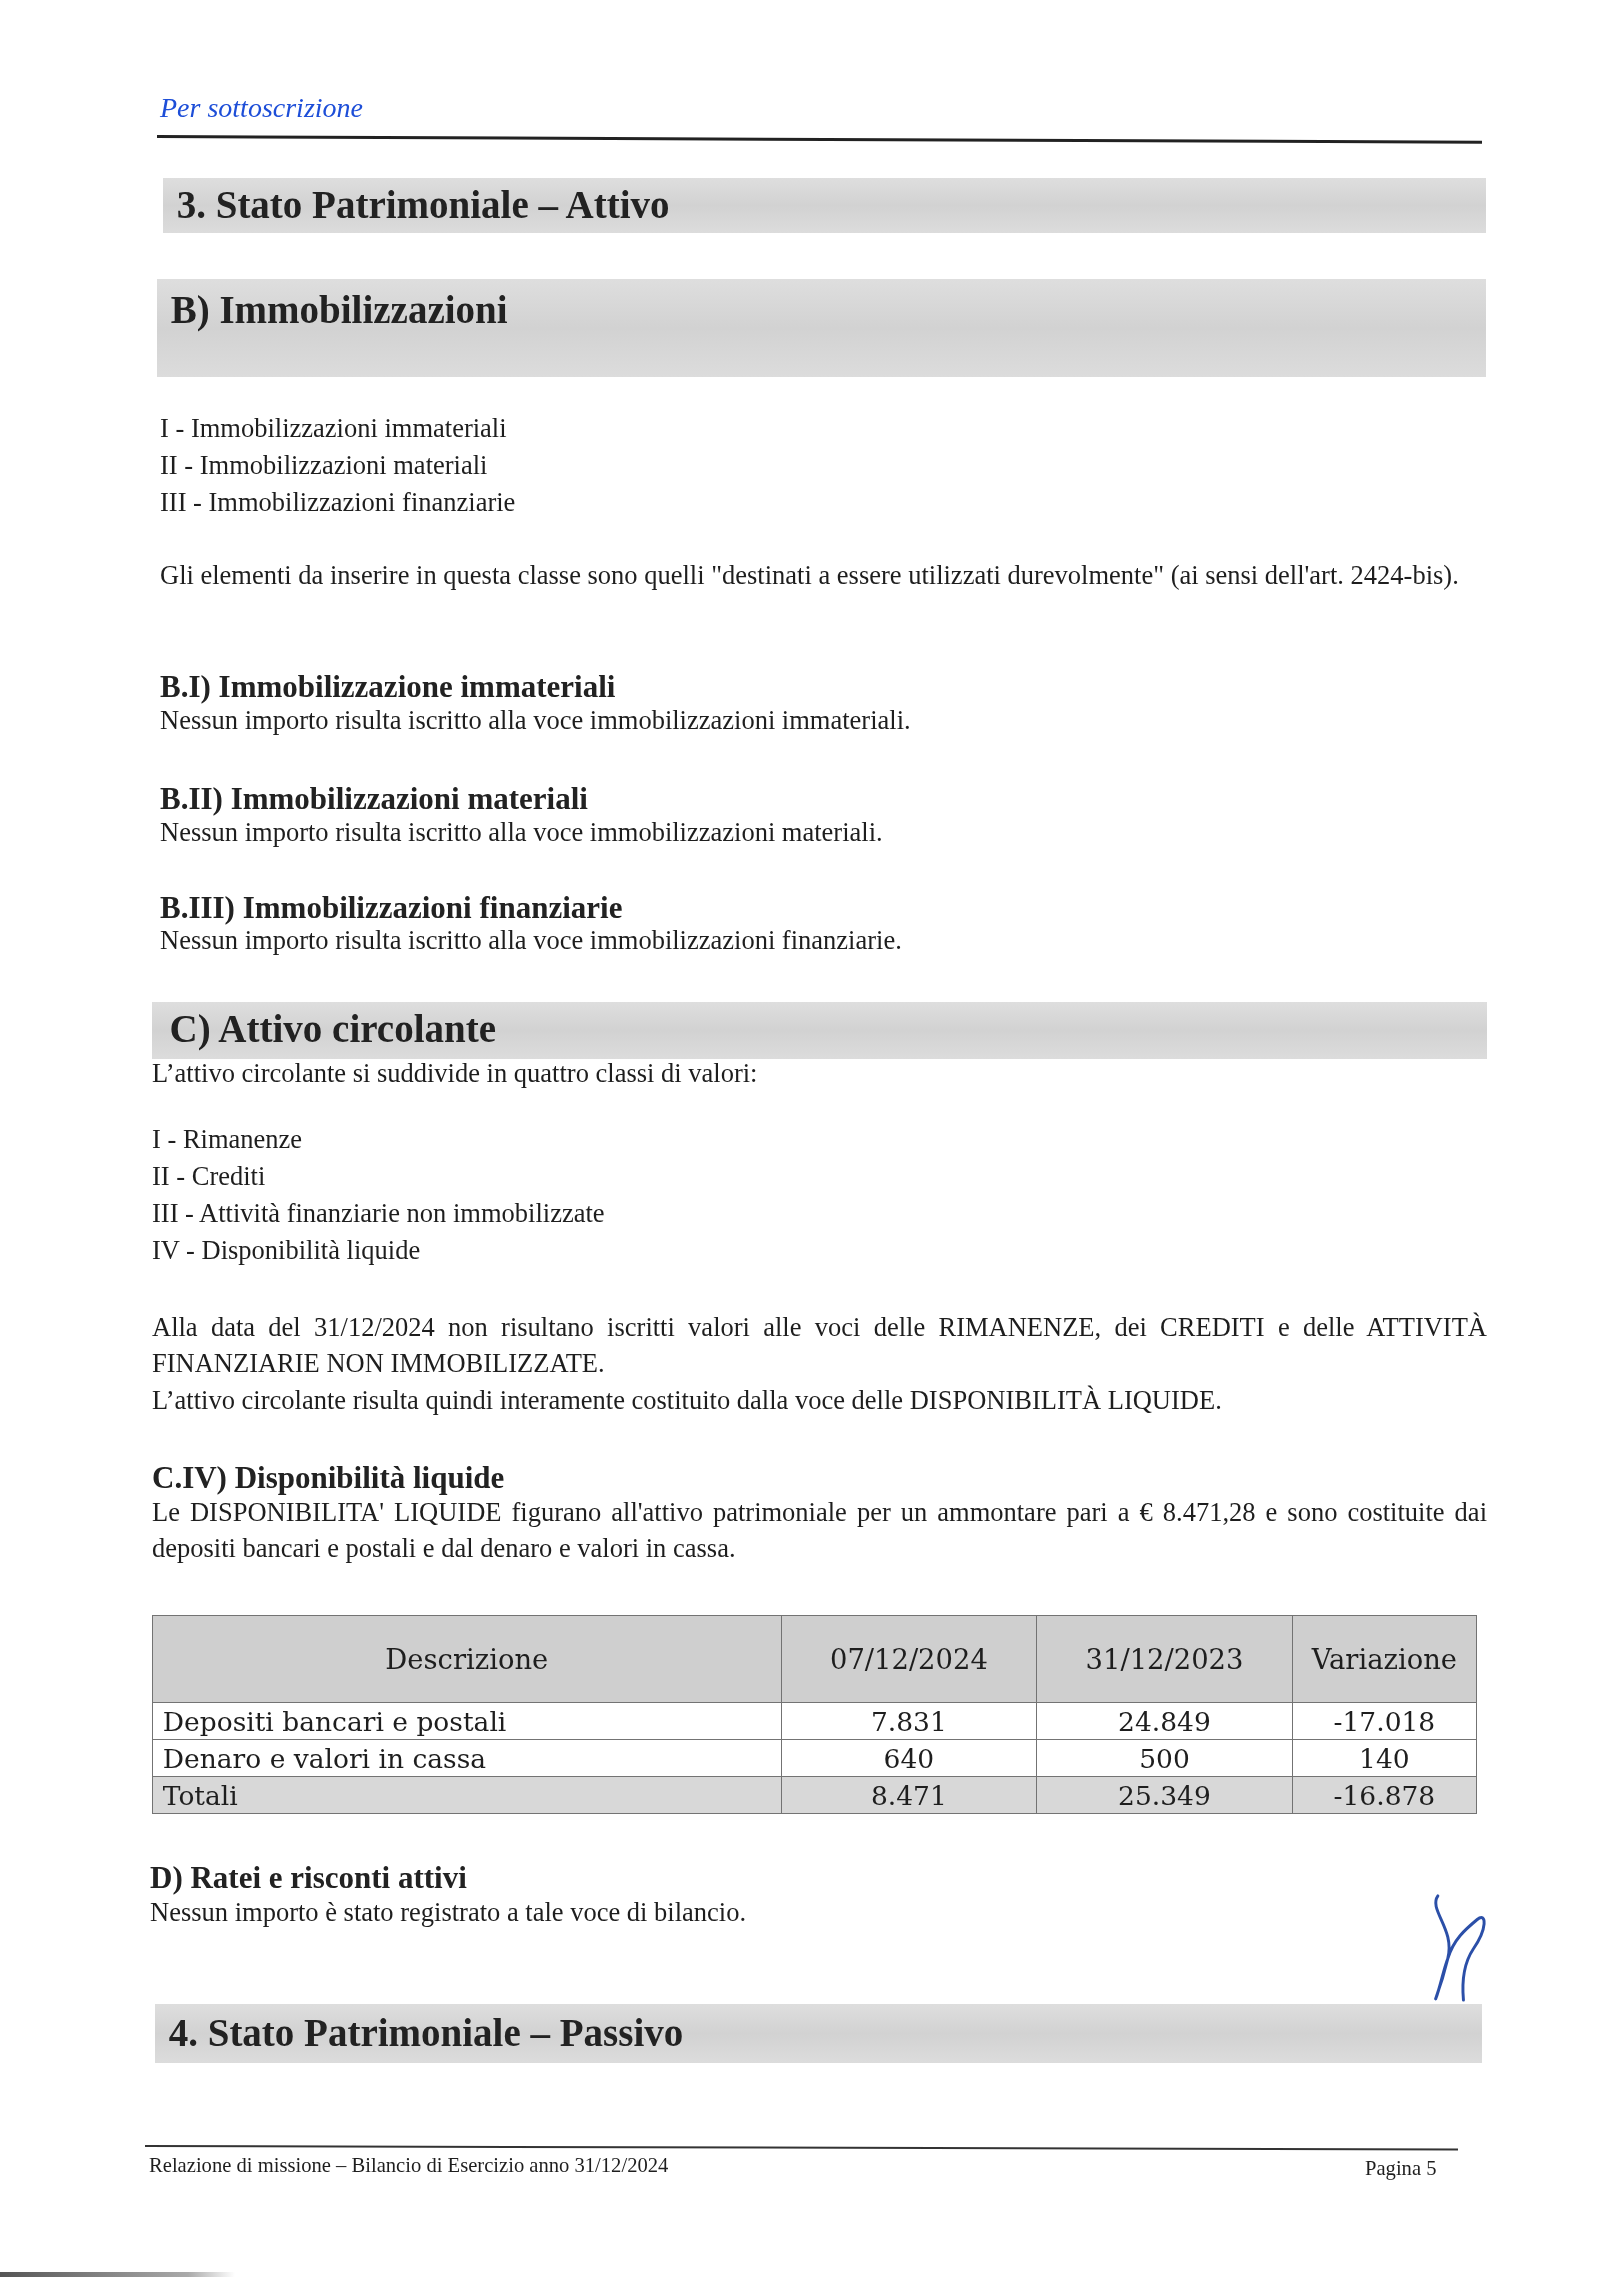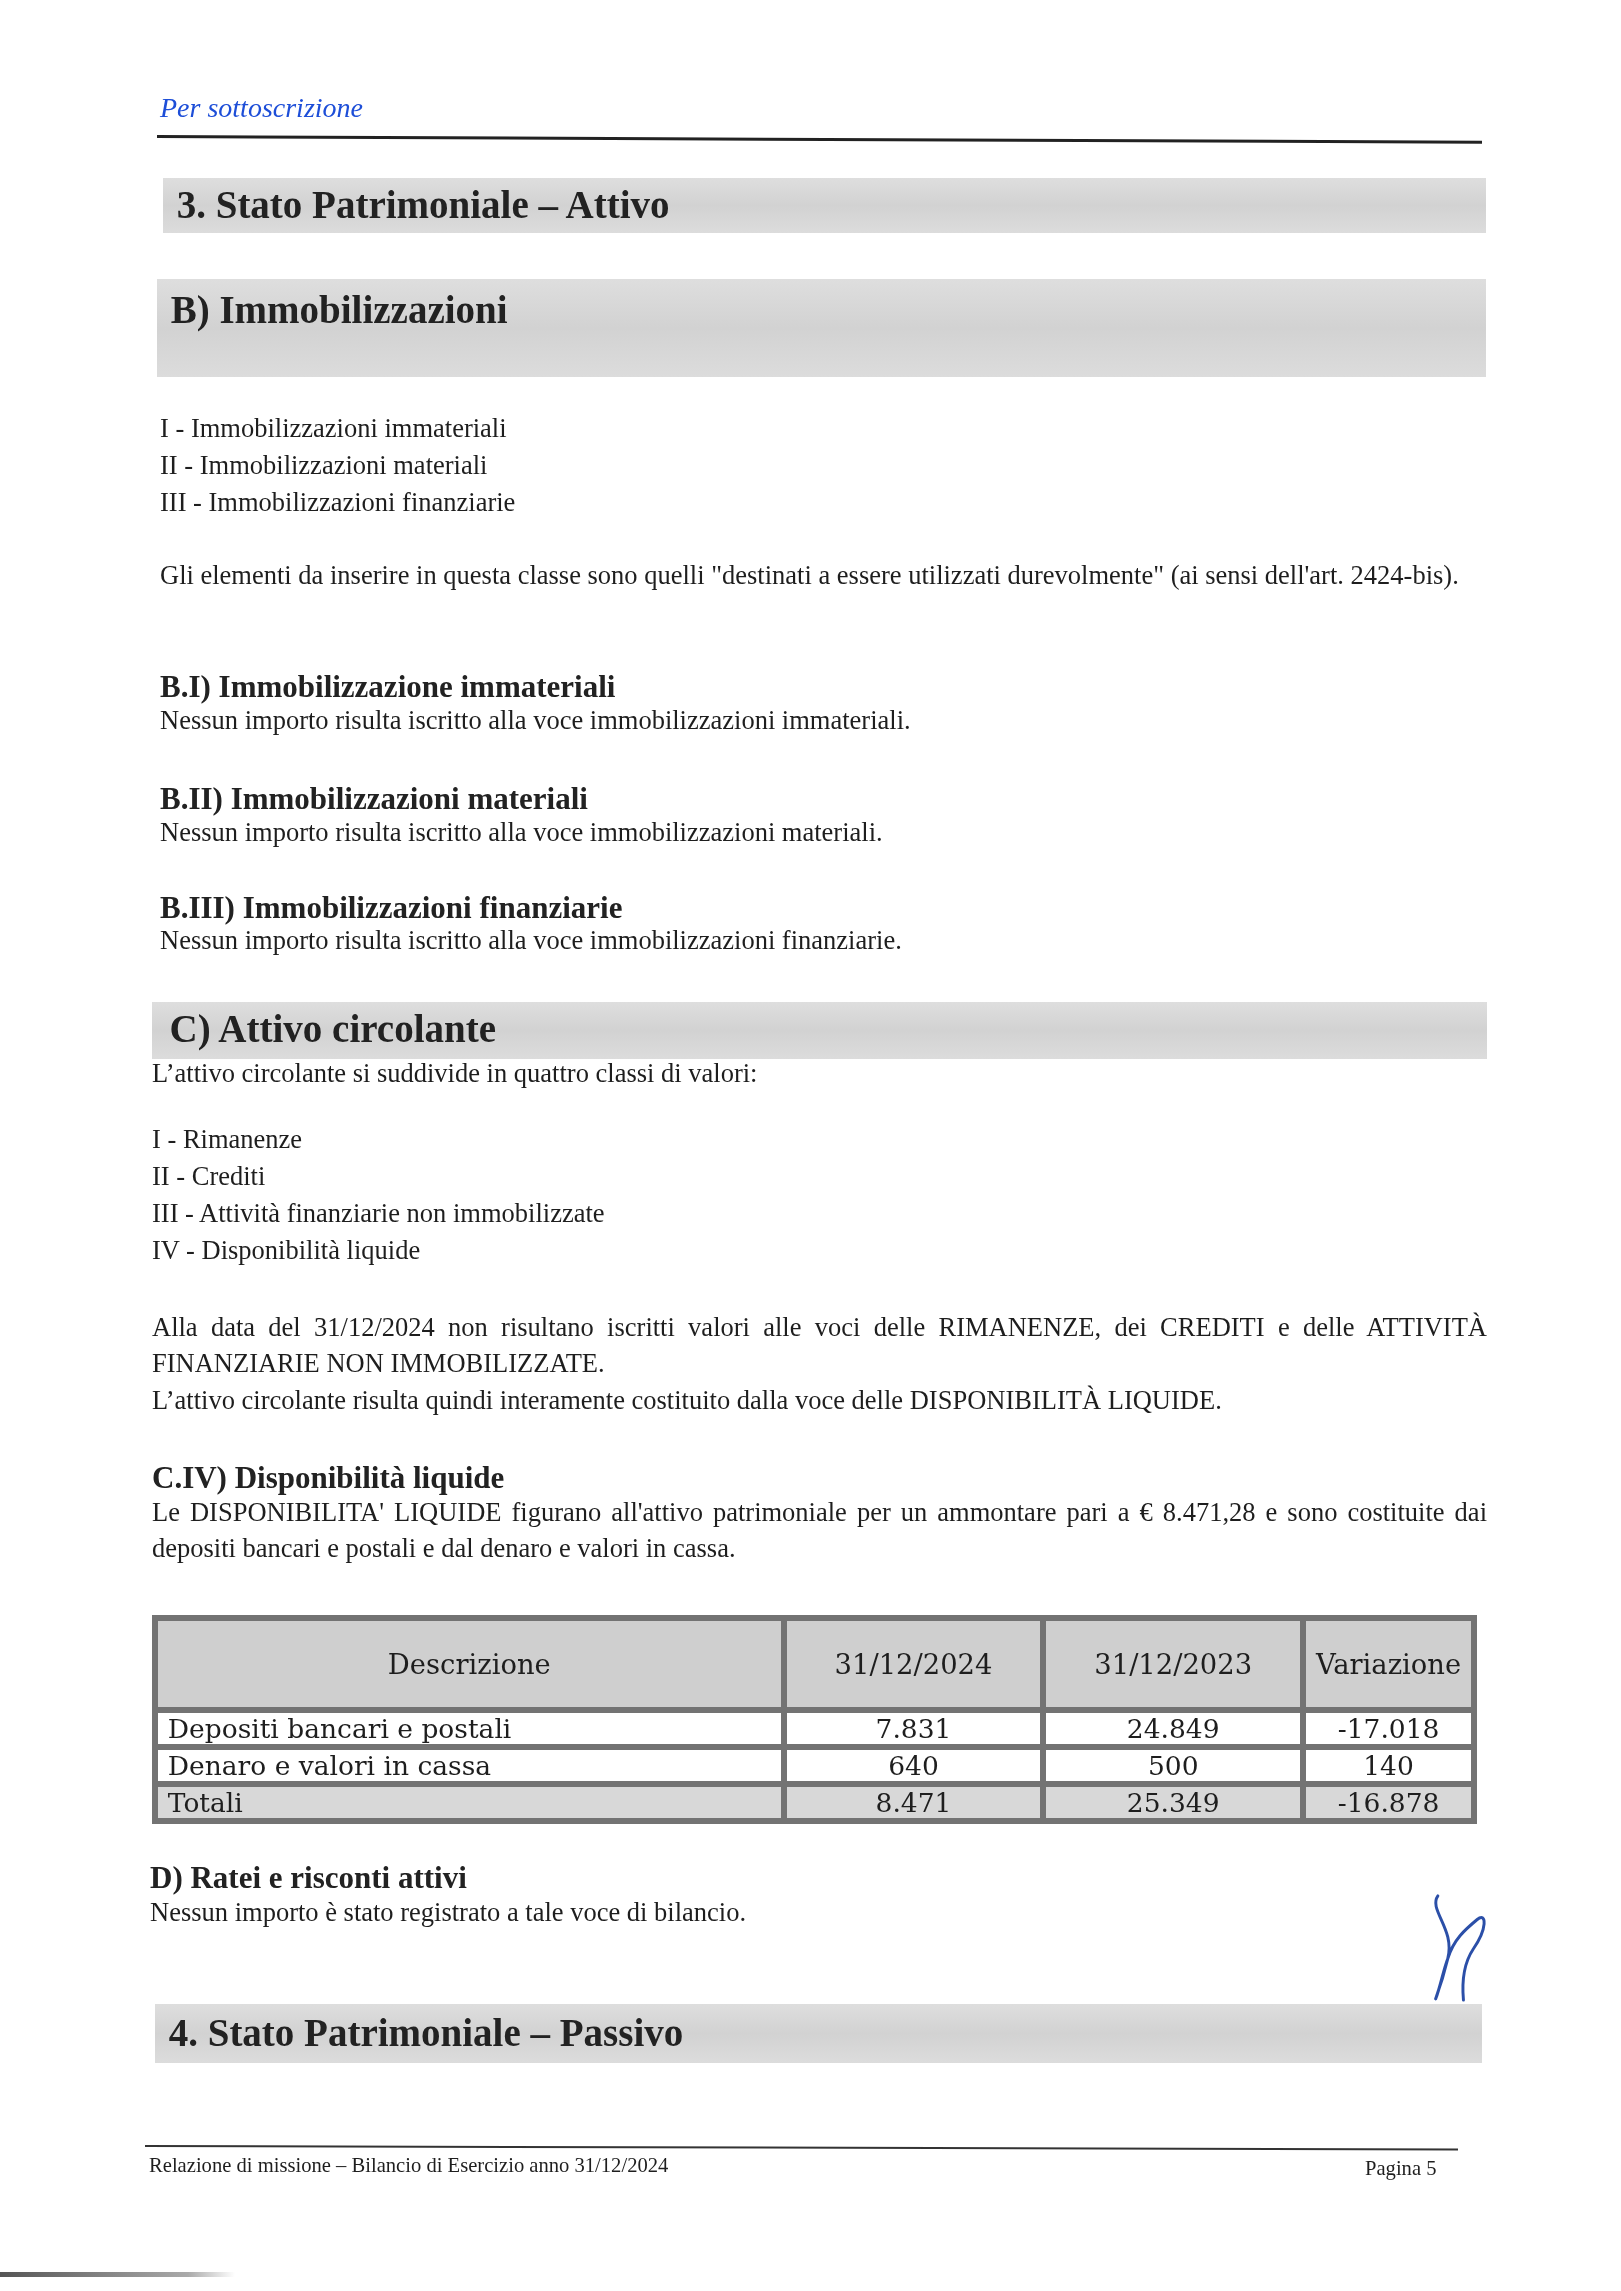--- a/index.html
+++ b/index.html
@@ -12,21 +12,21 @@
   .header-rule { left: 157px; top: 135px; width: 1325px; height: 2.9px; background: #222; transform: rotate(0.25deg); transform-origin: left; }
 
   .band { background: linear-gradient(180deg, #dedede 0%, #d2d2d2 50%, #dcdcdc 100%); }
   .h-big { font-weight: bold; color: #222; }
   .h1 { font-size: 39px; }
   .sub-head { font-weight: bold; font-size: 31px; color: #222; }
   .para { font-size: 26.5px; line-height: 36px; }
   .list-line { font-size: 26.5px; line-height: 37px; }
 
   table.cash { border-collapse: collapse; font-family: "DejaVu Serif", serif; font-size: 26.5px; }
-  table.cash td, table.cash th { border: 6px solid #737373; padding: 0 9.8px; }
+  table.cash td, table.cash th { border: 1px solid #737373; padding: 0 9.8px; }
   table.cash th { font-weight: normal; background: #cfcfcf; height: 86px; font-size: 27.4px; }
   table.cash td.num { text-align: center; }
   table.cash tr.total td { background: #d8d8d8; margin-top: 20px; }
 
   .footer-rule { left: 145px; top: 2145px; width: 1313px; height: 2px; background: #333; transform: rotate(0.15deg); transform-origin: left; }
   .footer-left { left: 149px; top: 2154px; font-size: 20.6px; }
   .footer-right { left: 1365px; top: 2157px; font-size: 20.6px; }
   .scan-edge { left: 0; top: 2272px; width: 235px; height: 4.9px; background: linear-gradient(90deg, #555, #aaa 80%, transparent); }
 </style>
 </head>
@@ -75,21 +75,21 @@
 <div class="abs para" style="left:152px; top:1309px; width:1335px; text-align:justify;">Alla data del 31/12/2024 non risultano iscritti valori alle voci delle RIMANENZE, dei CREDITI e delle ATTIVITÀ FINANZIARIE NON IMMOBILIZZATE.</div>
 <div class="abs para" style="left:152px; top:1382px; width:1335px;">L’attivo circolante risulta quindi interamente costituito dalla voce delle DISPONIBILITÀ LIQUIDE.</div>
 
 <div class="abs sub-head" style="left:152px; top:1460px;">C.IV) Disponibilità liquide</div>
 <div class="abs para" style="left:152px; top:1494px; width:1335px; text-align:justify;">Le DISPONIBILITA' LIQUIDE figurano all'attivo patrimoniale per un ammontare pari a € 8.471,28 e sono costituite dai depositi bancari e postali e dal denaro e valori in cassa.</div>
 
 <table class="cash abs" style="left:152px; top:1615px; width:1325px;">
   <thead>
     <tr>
       <th style="width:608px;">Descrizione</th>
-      <th style="width:235px;">31/12/2024</th>
+      <th style="width:235px;">07/12/2024</th>
       <th style="width:235px;">31/12/2023</th>
       <th>Variazione</th>
     </tr>
   </thead>
   <tbody>
     <tr style="height:37px;">
       <td>Depositi bancari e postali</td>
       <td class="num">7.831</td>
       <td class="num">24.849</td>
       <td class="num">-17.018</td>

